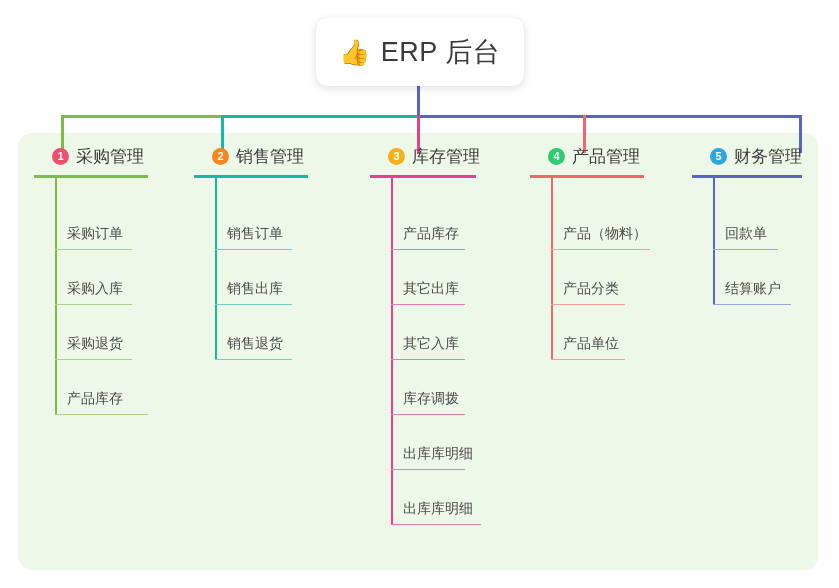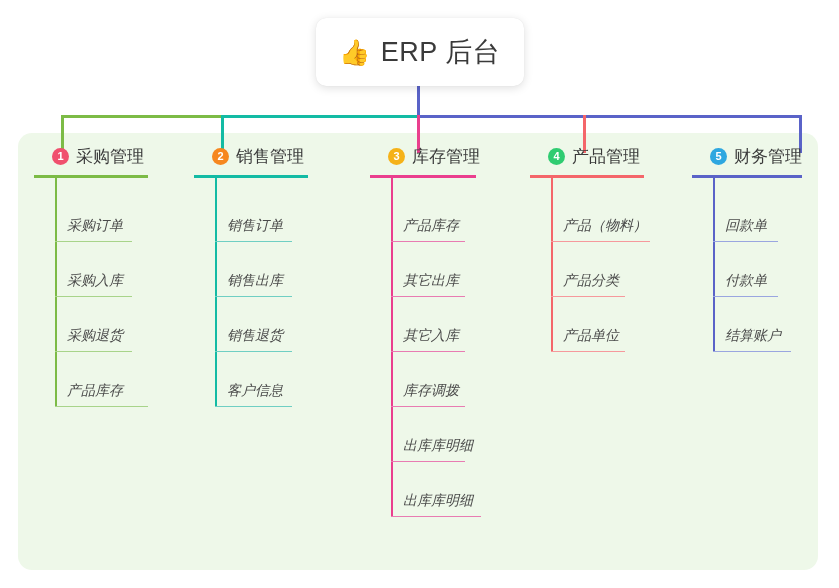--- a/index.html
+++ b/index.html
@@ -119,22 +119,21 @@
     color: #3a3a3a;
     white-space: nowrap;
     text-align: right;
   }
   .col-rule {
     height: 3px;
     margin-top: 6px;
   }
   .col-body {
     position: relative;
-    padding-top: 12px;
-    font-style: italic;
+    padding-top: 20px;
   }
   .spine {
     position: absolute;
     left: 21px;
     top: 0;
     width: 2px;
     bottom: 4px;
   }
   .leaf {
     position: relative;
@@ -216,24 +215,20 @@
           <div class="leaf-rule" style="background: rgb(111, 207, 195); width: 77px;"></div>
         </div>
         <div class="leaf">
           <span class="leaf-label">销售出库</span>
           <div class="leaf-rule" style="background: rgb(111, 207, 195); width: 77px;"></div>
         </div>
         <div class="leaf">
           <span class="leaf-label">销售退货</span>
           <div class="leaf-rule" style="background: rgb(111, 207, 195); width: 77px;"></div>
         </div>
-        <div class="leaf">
-          <span class="leaf-label">客户信息</span>
-          <div class="leaf-rule" style="background: rgb(111, 207, 195); width: 77px;"></div>
-        </div>
       </div>
     </div>
     <div class="column" style="left: 370px;">
       <div class="col-header">
         <span class="badge" style="background: rgb(245, 178, 24);">3</span>
         <span class="col-title">库存管理</span>
       </div>
       <div class="col-rule" style="background: rgb(234, 63, 142); width: 106px;"></div>
       <div class="col-body">
         <div class="spine" style="background: rgb(234, 63, 142);"></div>
@@ -291,22 +286,18 @@
         <span class="col-title">财务管理</span>
       </div>
       <div class="col-rule" style="background: rgb(90, 99, 200); width: 110px;"></div>
       <div class="col-body">
         <div class="spine" style="background: rgb(90, 99, 200);"></div>
         <div class="leaf">
           <span class="leaf-label">回款单</span>
           <div class="leaf-rule" style="background: rgb(154, 166, 224); width: 65px;"></div>
         </div>
         <div class="leaf">
-          <span class="leaf-label">付款单</span>
-          <div class="leaf-rule" style="background: rgb(154, 166, 224); width: 65px;"></div>
-        </div>
-        <div class="leaf">
           <span class="leaf-label">结算账户</span>
           <div class="leaf-rule" style="background: rgb(154, 166, 224); width: 78px;"></div>
         </div>
       </div>
     </div>
   </div>
 
 </body></html>

